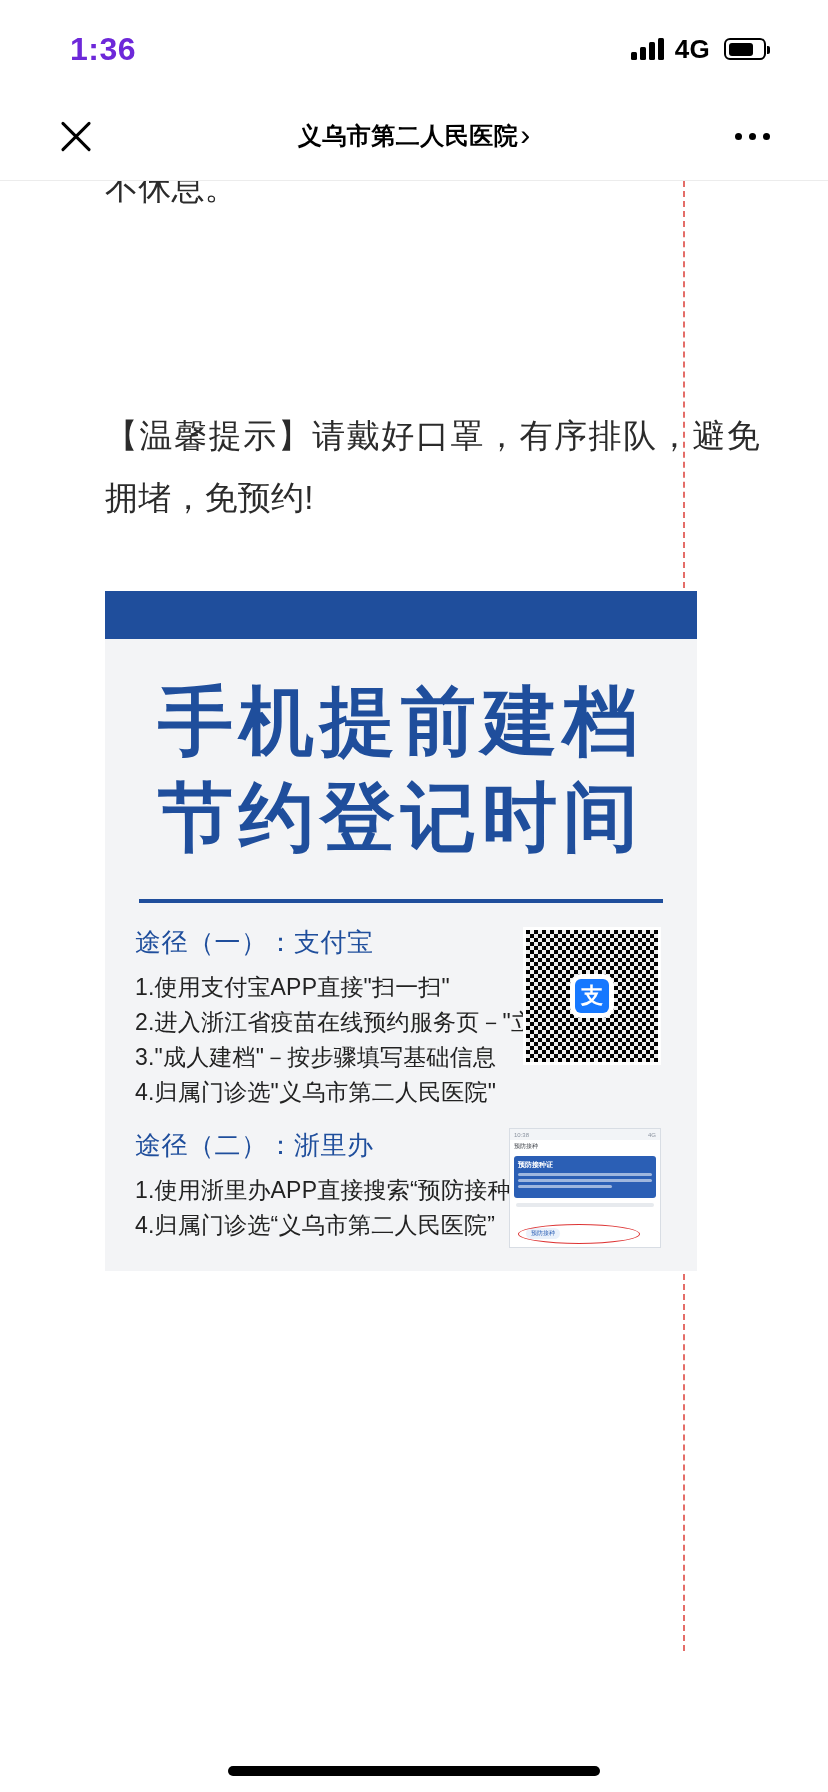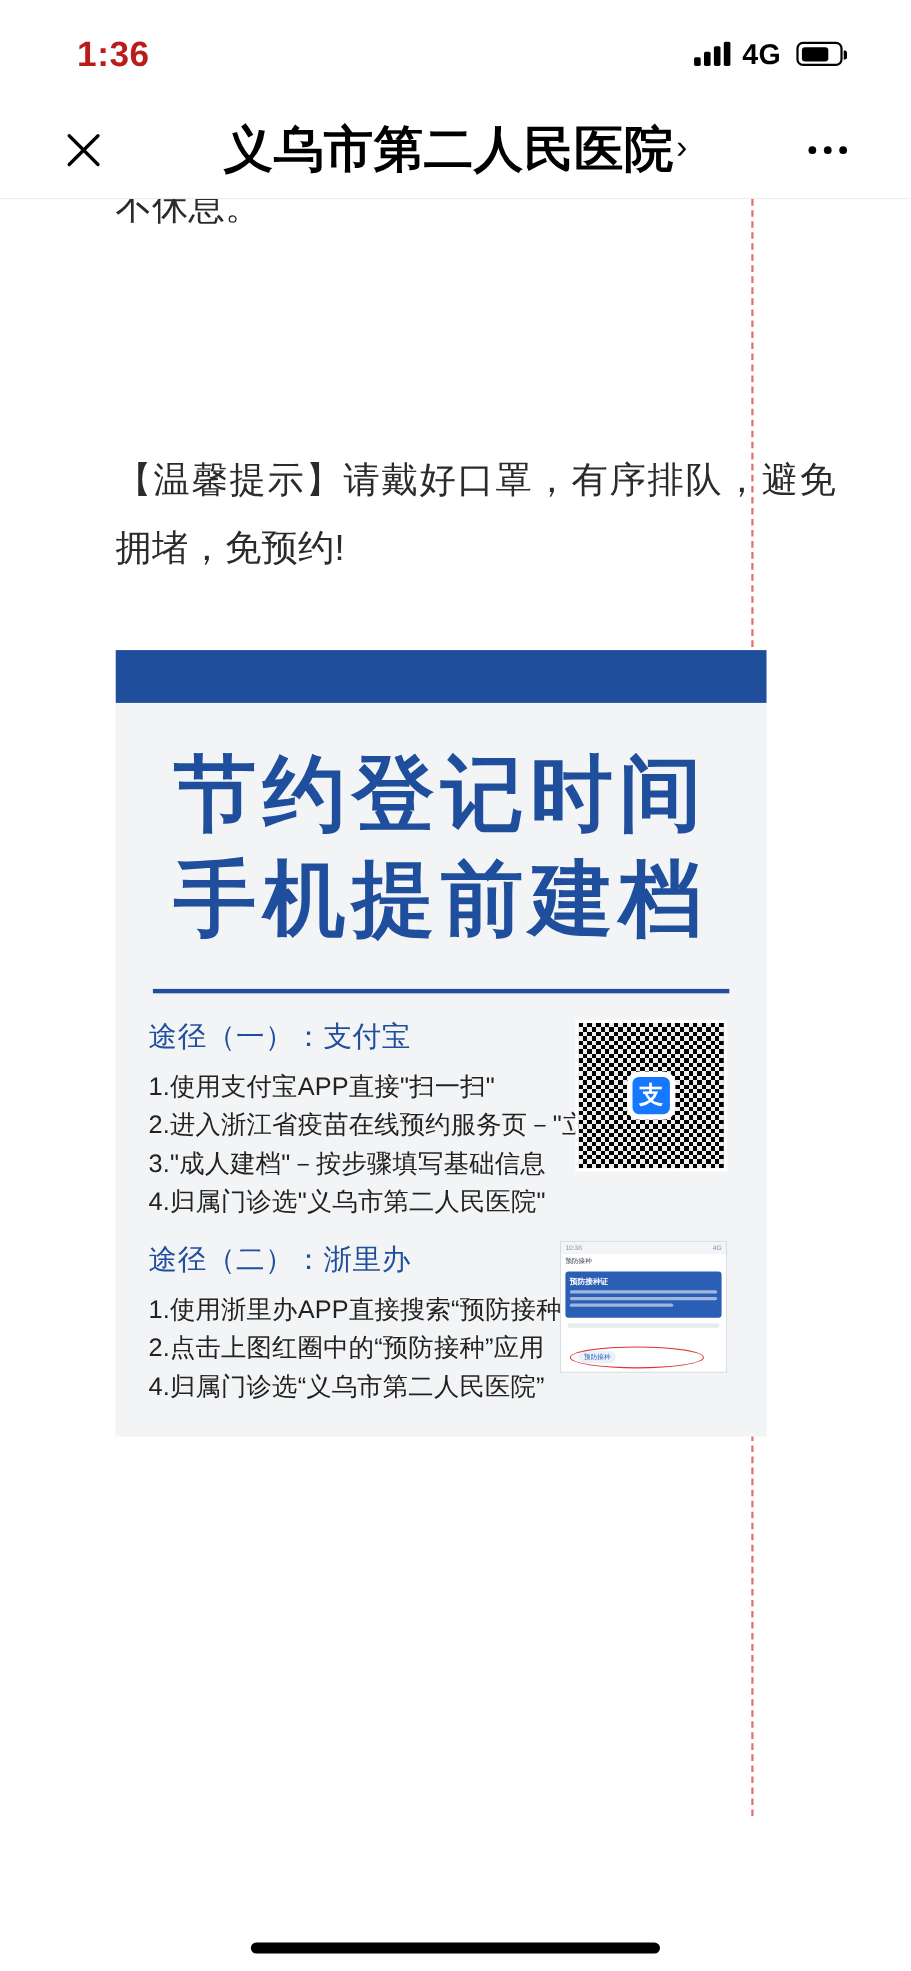--- a/index.html
+++ b/index.html
@@ -28,21 +28,21 @@
     height: 92px;
     display: flex;
     align-items: center;
     justify-content: space-between;
     padding: 0 62px 0 70px;
     box-sizing: border-box;
   }
   .status-time {
     font-size: 32px;
     font-weight: 600;
-    color: #b91c1c;
+    color: #6d28d9;
     letter-spacing: 0.5px;
     padding-top: 6px;
   }
   .status-right {
     display: flex;
     align-items: center;
     gap: 11px;
     padding-top: 6px;
   }
   .signal {
@@ -125,21 +125,21 @@
   .nav-close::before { transform: rotate(45deg); }
   .nav-close::after { transform: rotate(-45deg); }
   .nav-title-wrap {
     flex: 1 1 auto;
     display: flex;
     align-items: center;
     justify-content: center;
     gap: 2px;
   }
   .nav-title {
-    font-size: 45px;
+    font-size: 24px;
     font-weight: 600;
     color: #000;
     letter-spacing: 0.5px;
     text-align: right;
   }
   .nav-chevron {
     font-size: 30px;
     color: #000;
     font-weight: 400;
     line-height: 1;
@@ -421,22 +421,22 @@
 
       <p class="para first">不休息。</p>
       <div class="gap-lg"></div>
       <div class="gap-lg"></div>
       <div class="gap-lg"></div>
       <p class="para">【温馨提示】请戴好口罩，有序排队，避免拥堵，免预约!</p>
 
       <div class="poster">
         <div class="poster-topbar"></div>
         <div class="poster-head">
+          <div class="poster-title">手机提前建档</div>
           <div class="poster-title">节约登记时间</div>
-          <div class="poster-title">手机提前建档</div>
         </div>
         <div class="poster-divider"></div>
 
         <div class="poster-body">
 
           <div class="route">
             <div class="route-head">途径（一）：支付宝</div>
             <div class="route-steps">
               <div>1.使用支付宝APP直接"扫一扫"</div>
               <div>2.进入浙江省疫苗在线预约服务页－"立即预约"</div>
@@ -445,21 +445,20 @@
             </div>
             <div class="qr">
               <span class="qr-glyph">支</span>
             </div>
           </div>
 
           <div class="route">
             <div class="route-head">途径（二）：浙里办</div>
             <div class="route-steps">
               <div>1.使用浙里办APP直接搜索“预防接种”</div>
-              <div>2.点击上图红圈中的“预防接种”应用</div>
               <div>4.归属门诊选“义乌市第二人民医院”</div>
             </div>
             <div class="appshot">
               <div class="as-status">
                 <span>10:38</span>
                 <span>4G</span>
               </div>
               <div class="as-nav">
                 <span>预防接种</span>
               </div>

